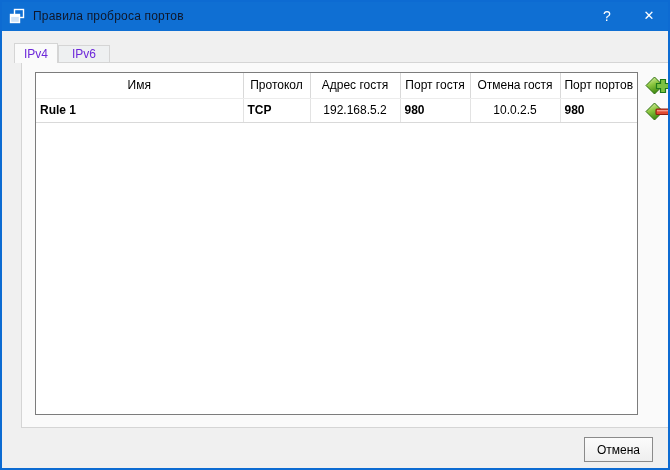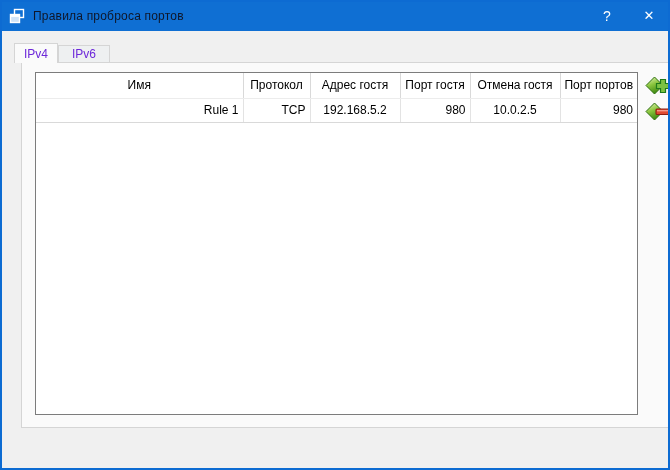--- a/index.html
+++ b/index.html
@@ -39,21 +39,21 @@
   .table-frame { position:absolute; left:13px; top:9px; width:603px; height:343px;
                  background:#ffffff; border:1px solid #7c7c7c; overflow:hidden; }
   table { border-collapse:collapse; table-layout:fixed; width:601px; font-size:12px; }
   th { font-weight:normal; height:25px; text-align:center; padding:0 3px;
        background:#ffffff; border-right:1px solid #d9d9d9;
        border-bottom:1px solid #ececec; white-space:nowrap; overflow:hidden; }
   th:last-child { border-right:none; }
   td { height:24px; padding:0 4px; border-right:1px solid #e3e3e3;
        border-bottom:1px solid #d9d9d9; white-space:nowrap; overflow:hidden; }
   td:last-child { border-right:none; }
-  td.al { text-align:right; } td.ac { text-align:center;margin-top:20px; }
+  td.al { text-align:left;font-weight:bold; } td.ac { text-align:center;margin-top:20px; }
 
   
   .rule-actions { position:absolute; left:623px; top:12px; display:flex;
                   flex-direction:column; gap:5px; }
   .icon-btn { width:25px; height:21px; display:flex; align-items:center;
               justify-content:center; cursor:default; }
 
   
   .btn { position:absolute; top:437px; width:69px; height:25px; font-size:12px;
          font-family:"Liberation Sans", sans-serif; color:#000;
@@ -149,14 +149,15 @@
           </defs>
           <polygon points="1,10.5 9.5,2 18,10.5 9.5,19" fill="url(#gd2)" stroke="#2d6f0f" stroke-width="1"></polygon>
           <rect x="11" y="8" width="13" height="5.5" rx="1" fill="#e04a33" stroke="#8c1f12" stroke-width="1.1"></rect>
           <rect x="12" y="9" width="11" height="1.4" fill="#f4998a"></rect>
         </svg>
       </div>
     </div>
 
   </div>
 
+  <div class="btn cancel">Отмена</div>
 
 </div>
 
 </body></html>

